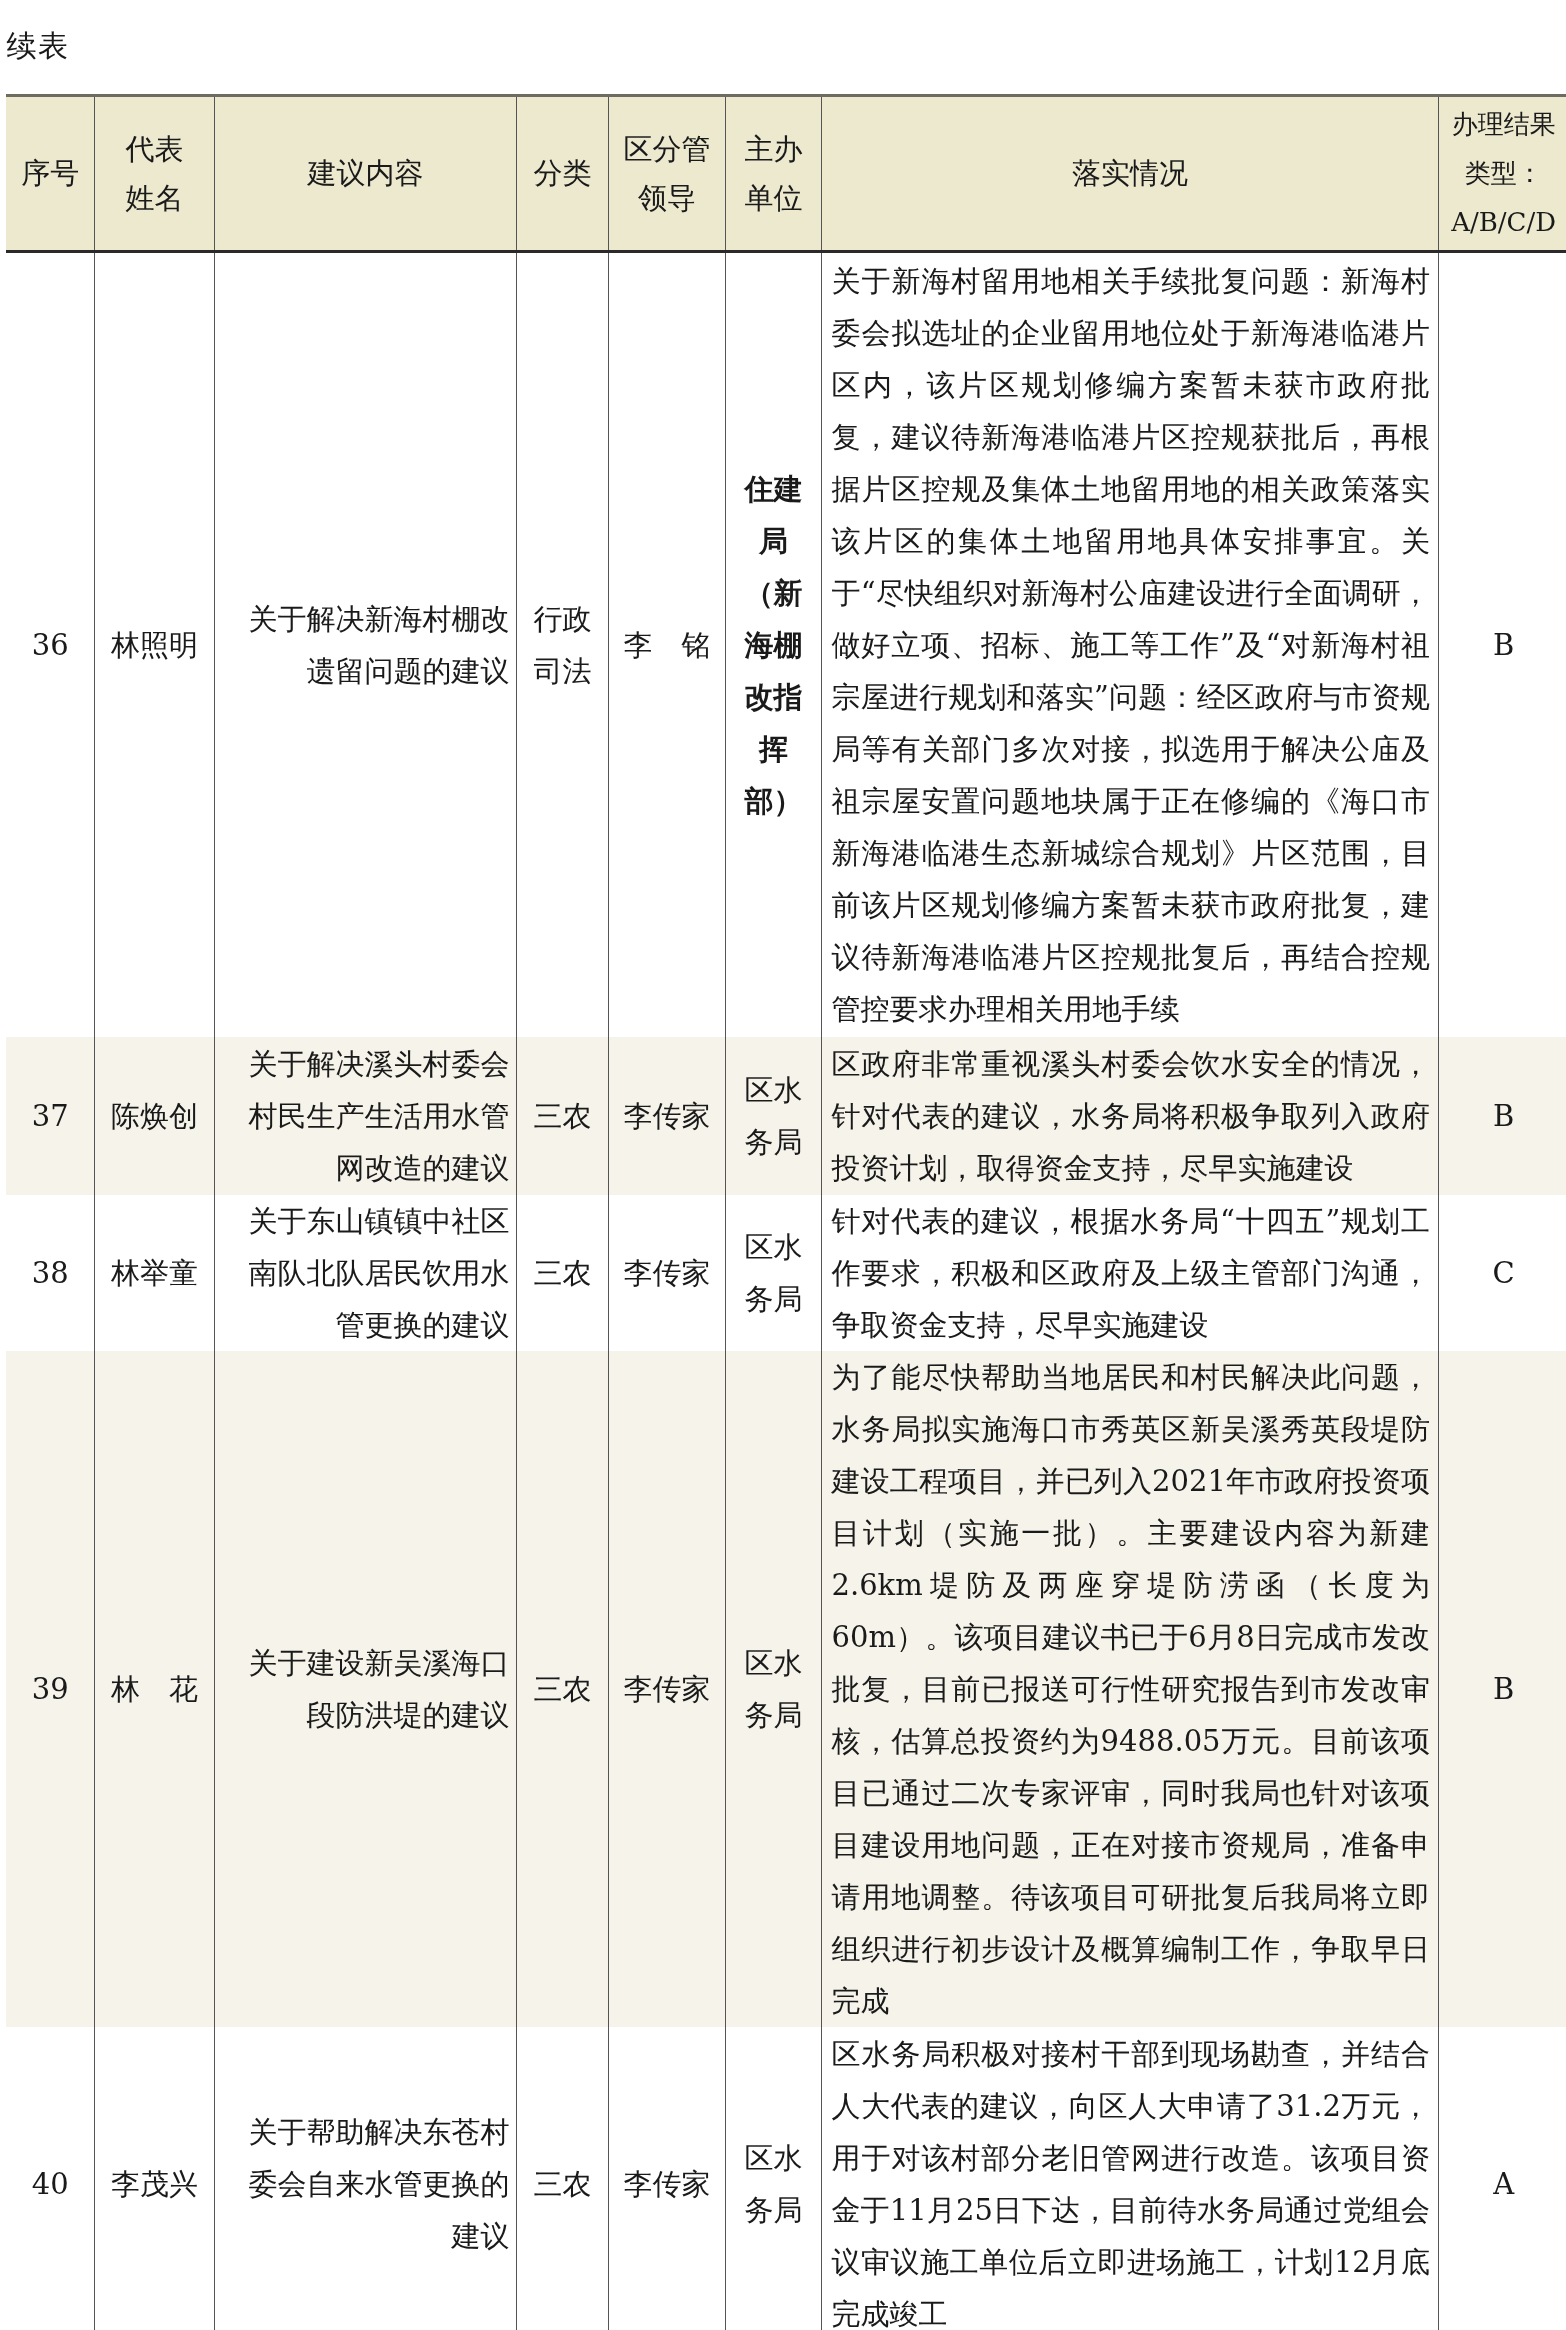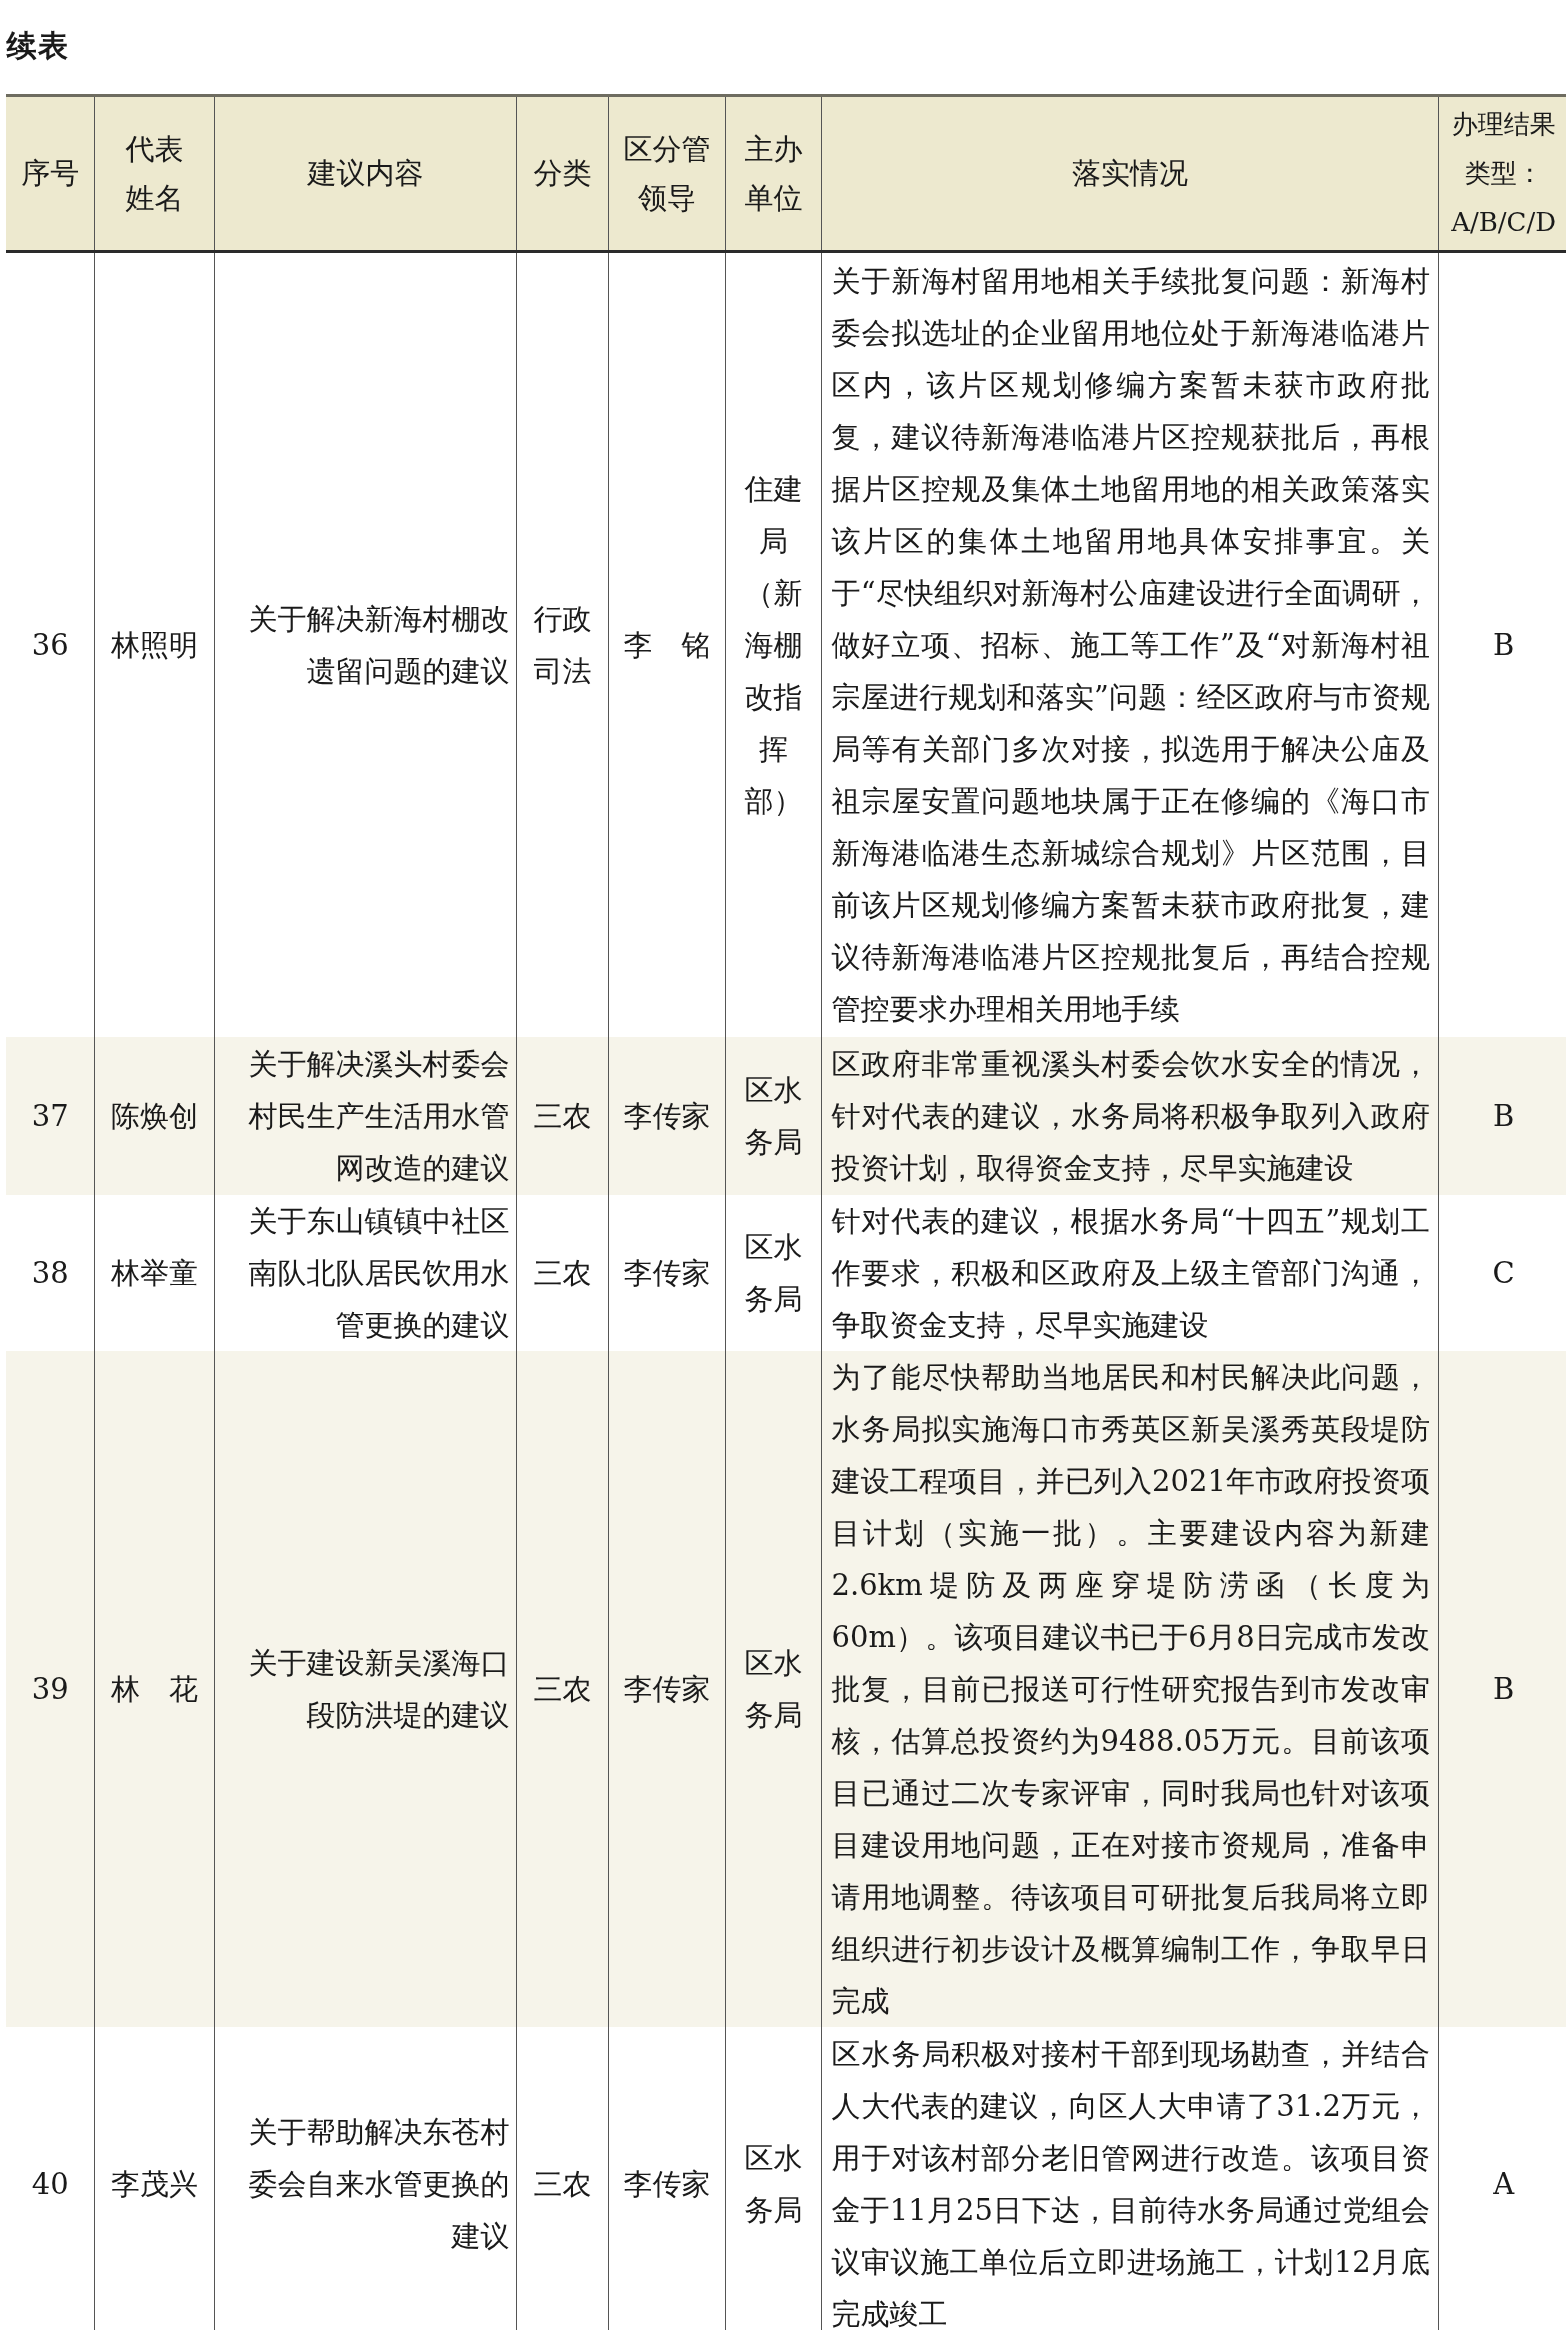--- a/index.html
+++ b/index.html
@@ -4,21 +4,21 @@
 <style>
   html, body { margin: 0; padding: 0; background: #ffffff; }
   body {
     width: 1567px; height: 2330px; position: relative; overflow: hidden;
     font-family: "DejaVu Serif", "Liberation Serif", serif;
     color: #1a1a1a;
   }
   .title {
     position: absolute; left: 6.4px; top: 25.5px;
     font-family: "DejaVu Sans", "Liberation Sans", sans-serif;
-    font-weight: bold; font-size: 30px; letter-spacing: 1.6px;
+    font-weight: normal; font-size: 30px; letter-spacing: 1.6px;
   }
   table.grid {
     position: absolute; left: 6.4px; top: 94px;
     width: 1560px; border-collapse: collapse; table-layout: fixed;
     font-size: 29px;
   }
   table.grid col.c0 { width: 88px; }
   table.grid col.c1 { width: 120px; }
   table.grid col.c2 { width: 302px; }
   table.grid col.c3 { width: 92px; }
@@ -76,21 +76,21 @@
       <th style="padding:0 11.2px;font-size:26px;">办理结果类型：A/B/C/D</th>
     </tr>
   </thead>
   <tbody>
     <tr class="r36">
       <td class="center">36</td>
       <td class="center">林照明</td>
       <td class="left">关于解决新海村棚改遗留问题的建议</td>
       <td class="center" style="padding:0 16px;">行政司法</td>
       <td class="center">李　铭</td>
-      <td class="center" style="padding:0 11.2px;">住建局（新海棚改指挥部）</td>
+      <td class="center" style="padding:0 11.2px;font-weight:bold;">住建局（新海棚改指挥部）</td>
       <td class="just">关于新海村留用地相关手续批复问题：新海村委会拟选址的企业留用地位处于新海港临港片区内，该片区规划修编方案暂未获市政府批复，建议待新海港临港片区控规获批后，再根据片区控规及集体土地留用地的相关政策落实该片区的集体土地留用地具体安排事宜。关于“尽快组织对新海村公庙建设进行全面调研，做好立项、招标、施工等工作”及“对新海村祖宗屋进行规划和落实”问题：经区政府与市资规局等有关部门多次对接，拟选用于解决公庙及祖宗屋安置问题地块属于正在修编的《海口市新海港临港生态新城综合规划》片区范围，目前该片区规划修编方案暂未获市政府批复，建议待新海港临港片区控规批复后，再结合控规管控要求办理相关用地手续</td>
       <td class="center">B</td>
     </tr>
     <tr class="r37 shaded">
       <td class="center">37</td>
       <td class="center">陈焕创</td>
       <td class="left">关于解决溪头村委会村民生产生活用水管网改造的建议</td>
       <td class="center">三农</td>
       <td class="center">李传家</td>
       <td class="center" style="padding:0 17.6px;">区水务局</td>

